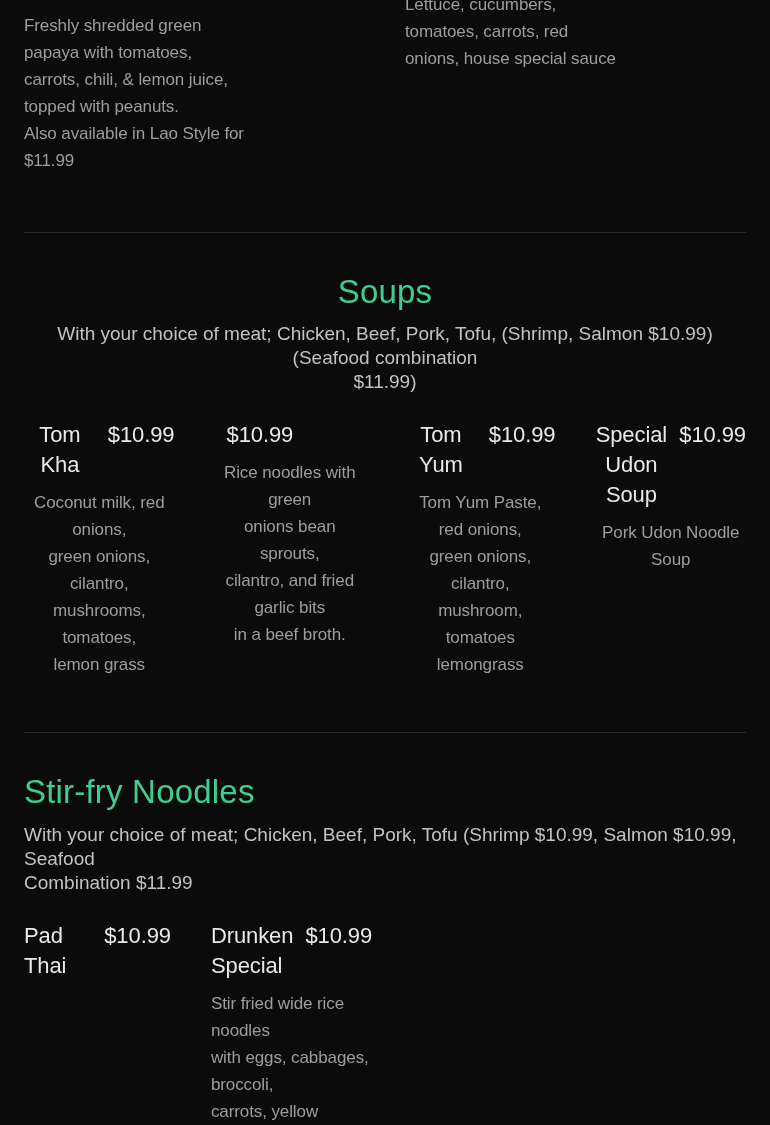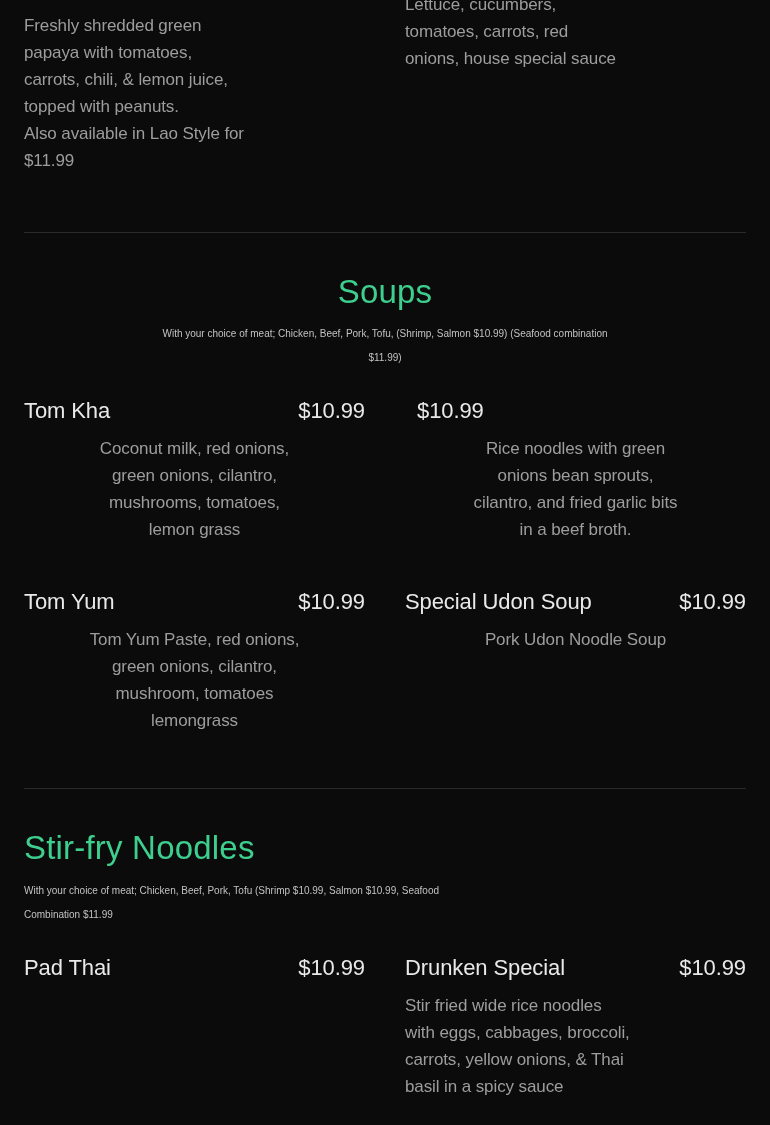--- a/index.html
+++ b/index.html
@@ -21,28 +21,28 @@
   .menu-section.has-bottom-pad { padding-bottom: 54px; text-align: center; }
 
   h2.section-title {
     margin: 0;
     font-size: 33px; font-weight: 400; line-height: 1.25;
     color: var(--accent-green, #3ecf8e);
     letter-spacing: 0.2px;
   }
   .section-note {
     margin: 10px 0 0;
-    font-size: 10px; line-height: 24px;
+    font-size: 19px; line-height: 24px;
     color: var(--note-text, #c2c2c2);
     white-space: pre-line;
   }
 
   .items {
     margin-top: 26px;
-    display: grid; grid-template-columns: 1fr 1fr;
+    display: grid; grid-template-columns: 1fr 1fr 1fr 1fr;
     column-gap: 40px; row-gap: 44px;
     align-items: start;
   }
 
   .item-head {
     display: flex; justify-content: space-between; align-items: baseline;
   }
   .item-name, .item-price {
     font-size: 22px; line-height: 30px; font-weight: 400;
     color: var(--item-text, #e9e9e9);

